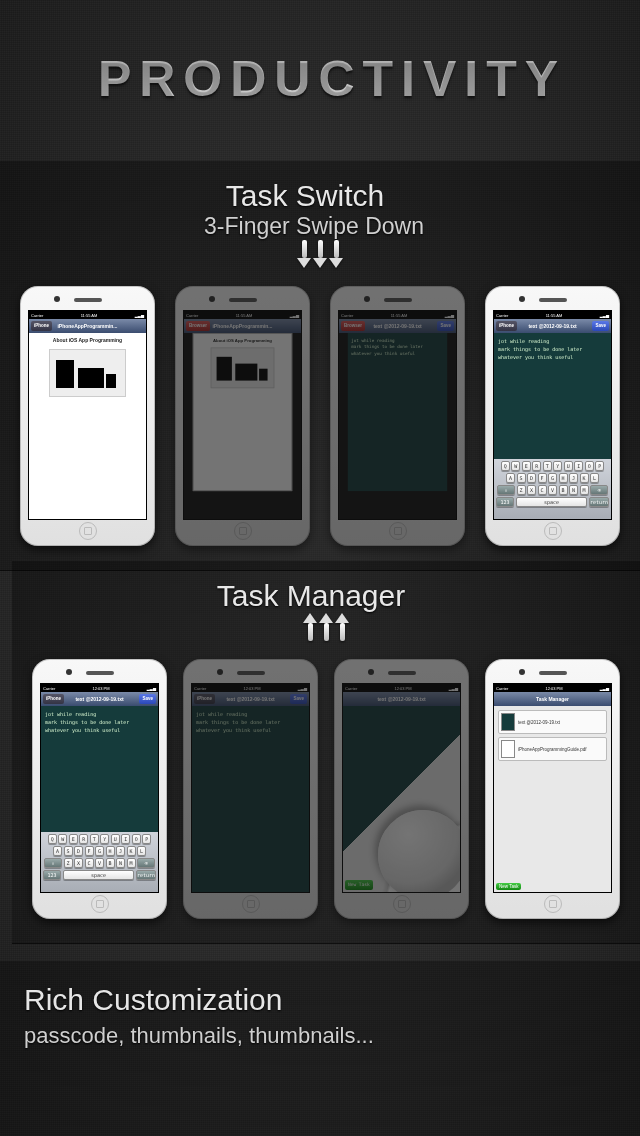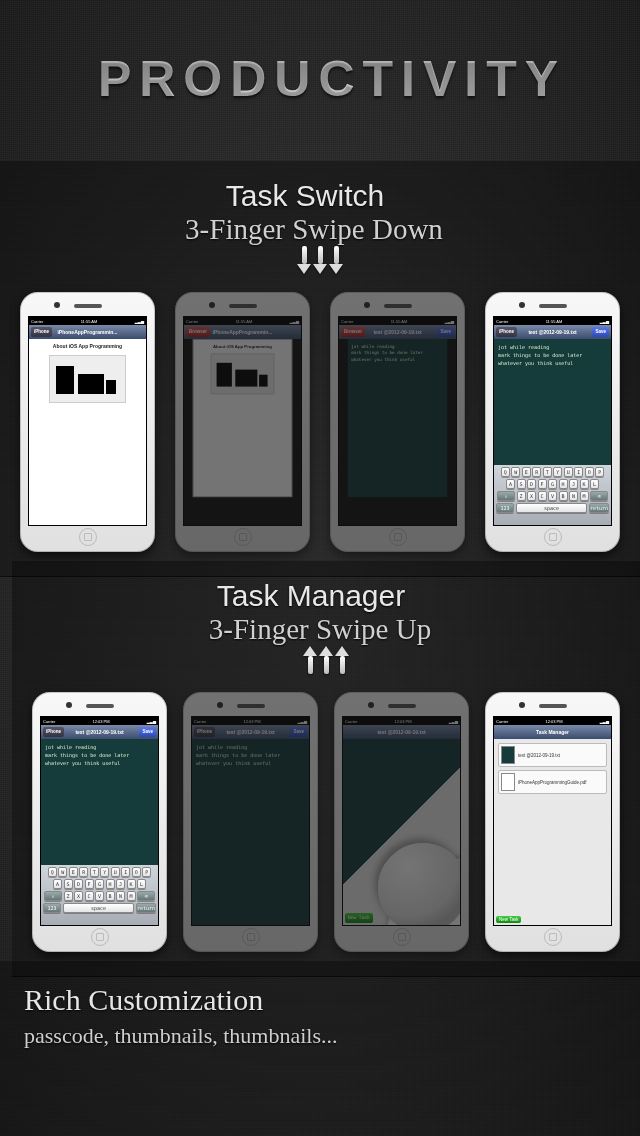--- a/index.html
+++ b/index.html
@@ -44,25 +44,24 @@
     flex-direction: column;
   }
   .sec-title {
     font-size: 30px;
     font-weight: 400;
     color: #e8e8e8;
     text-shadow: 0 1px 2px #000;
     margin-right: 30px;
   }
   .sec-sub {
-    font-size: 29px;
+    font-size: 23px;
     color: #d0d0d0;
     text-shadow: 0 1px 2px #000;
     margin-right: 12px;
-    font-family: Liberation Serif, serif;
   }
   .arrow-group { display: flex; gap: 2px; }
   .arrow {
     width: 14px; height: 28px;
     display: flex; flex-direction: column; align-items: center;
     filter: drop-shadow(0 1px 1px rgba(0,0,0,0.6));
   }
   .arrow .shaft {
     width: 5px; flex: 1;
     background: linear-gradient(to bottom,#fff,#bbb);
@@ -210,21 +209,20 @@
     transform:rotate(10deg);
     box-shadow:-4px -4px 6px rgba(0,0,0,0.3);
   }
 
   
   .bottom-band{
     position:absolute; left:0; right:0;
     padding: 22px 24px 40px;
     background: linear-gradient(to bottom, rgba(0,0,0,0.32), rgba(0,0,0,0.22));
     border-top:1px solid rgba(255,255,255,0.04);
-    font-family:Liberation Serif, serif;
   }
   .rc-title{
     font-size:30px; color:#e6e6e6; text-shadow:0 1px 2px #000;
     margin-bottom:6px; font-weight:400;
   }
   .rc-sub{
     font-size:22px; color:#cfcfcf; text-shadow:0 1px 2px #000;
   }
 
   
@@ -386,21 +384,20 @@
         </div>
       </div>
       <div class="homebtn"></div>
     </div>
   </div>
 </div>
 
 <div id="band2" class="section-band">
   <div class="sec-header">
     <div class="sec-title">Task Manager</div>
-    <div class="sec-sub">3-Finger Swipe Up</div>
     <div class="arrow-group">
       <div class="arrow up">
           <div class="shaft"></div>
           <div class="head"></div>
         </div>
       <div class="arrow up">
           <div class="shaft"></div>
           <div class="head"></div>
         </div>
       <div class="arrow up">

